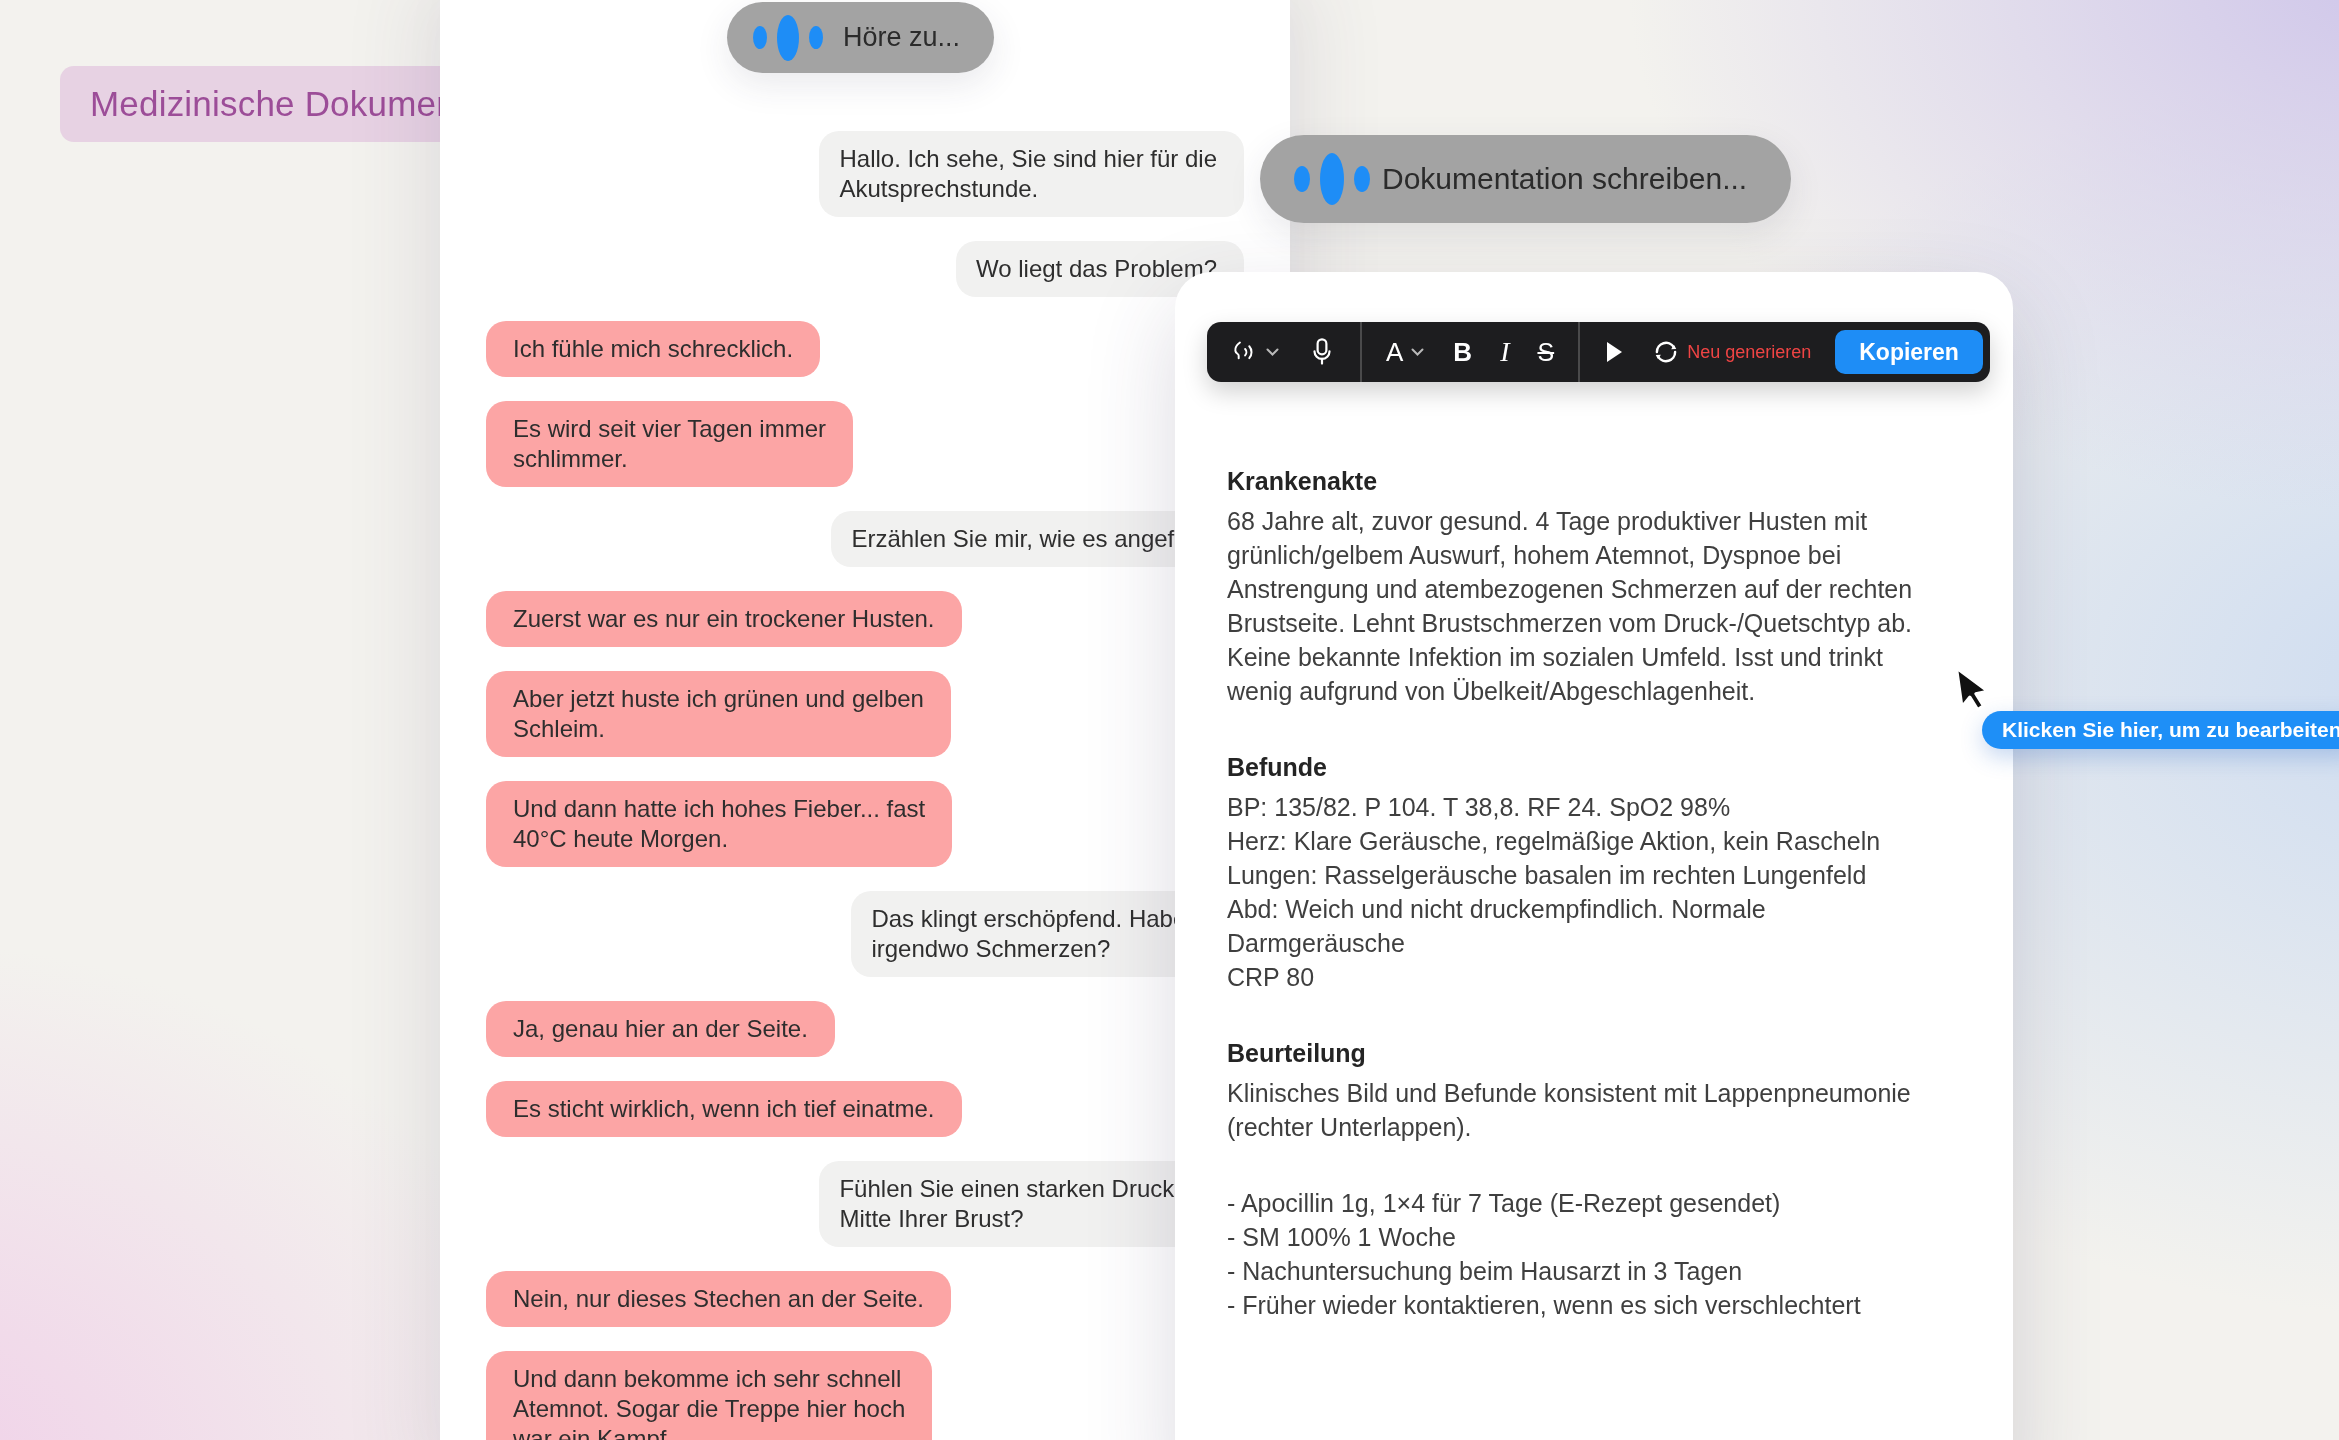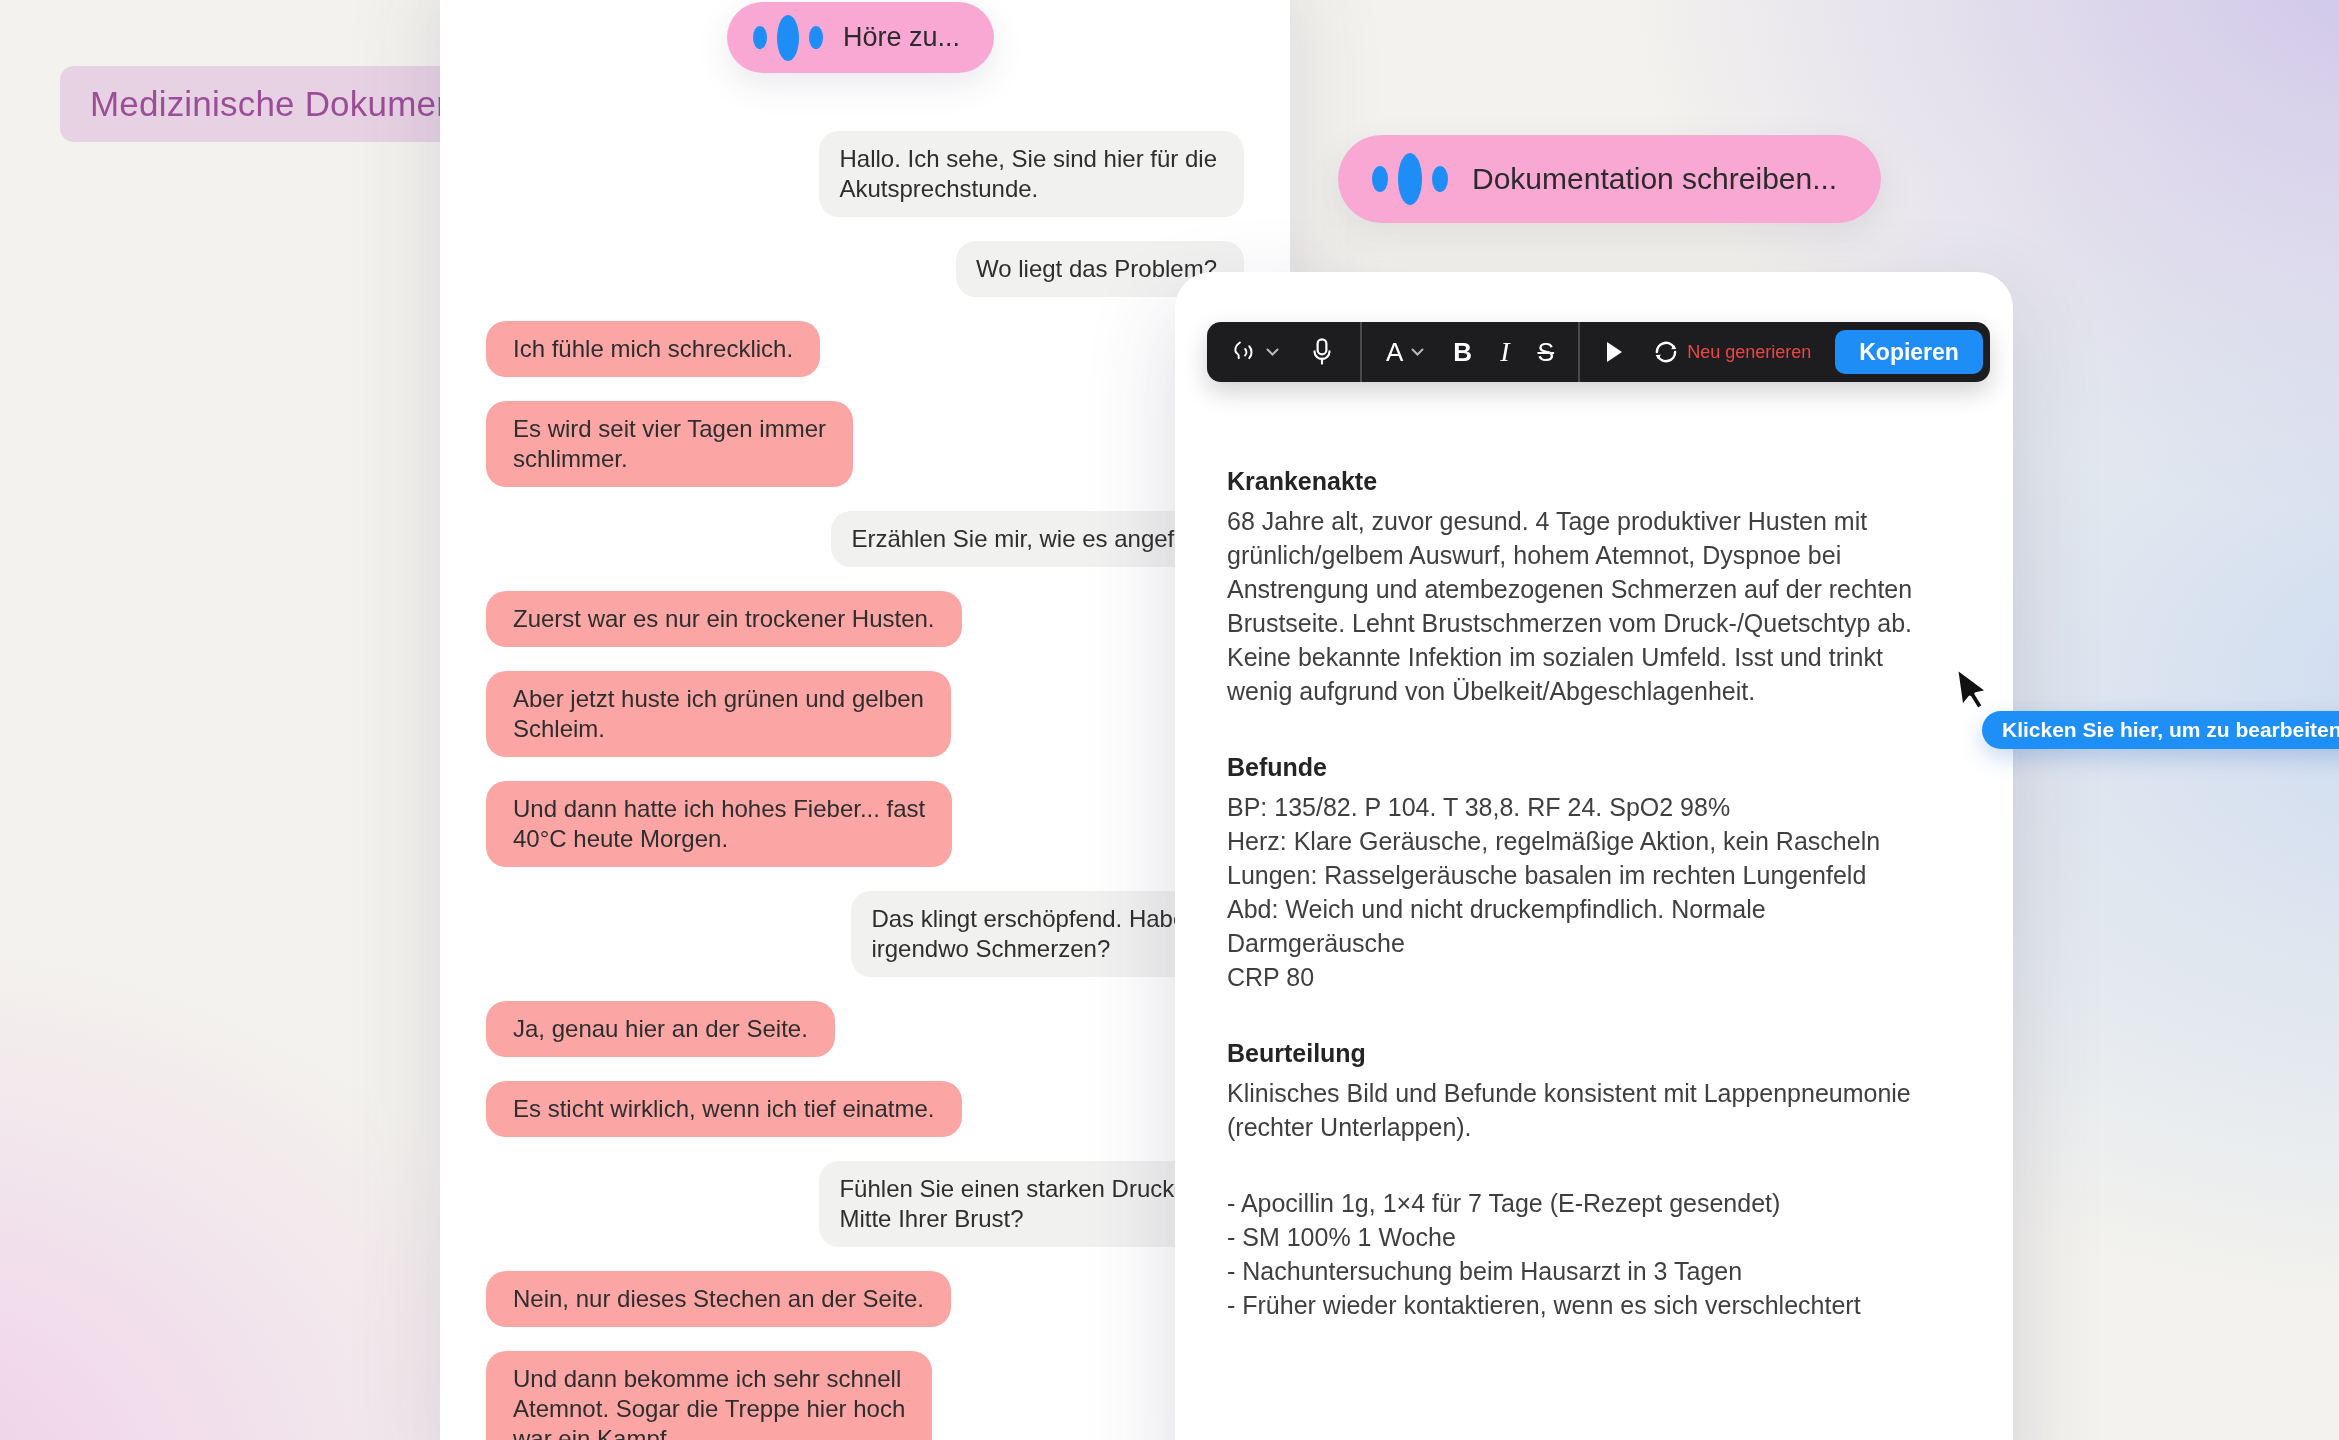--- a/index.html
+++ b/index.html
@@ -28,25 +28,25 @@
   .msg{
     white-space:pre-line;width:fit-content;max-width:640px;
     font-size:24px;line-height:30px;color:#2e2e2e;
     padding:13px 27px;border-radius:20px;
   }
   .msg.patient{background:#fca5a5;align-self:flex-start;}
   .msg.doctor{background:#f1f1f0;align-self:flex-end;padding-left:20px;}
   .msg.under-card{margin-right:-24px;white-space:pre;}
   
   .pill{
-    position:absolute;z-index:5;display:flex;align-items:center;background:#f9a8d4;
+    position:absolute;z-index:5;display:flex;align-items:center;background:#a3a3a3;
     box-shadow:0 12px 34px rgba(50,50,80,.10);color:#2b2b2b;
   }
   .pill-hoere{left:727px;top:2px;height:71px;border-radius:36px;padding:0 34px 0 26px;gap:20px;font-size:27px;}
-  .pill-dok{left:1338px;top:135px;height:88px;border-radius:44px;padding:0 44px 0 34px;gap:24px;font-size:30px;}
+  .pill-dok{left:1260px;top:135px;height:88px;border-radius:44px;padding:0 44px 0 34px;gap:12px;font-size:30px;}
   .wave{display:flex;align-items:center;gap:10px;}
   .wave i{display:block;background:#1e8df6;border-radius:50%;}
   .pill-hoere .wave i:nth-child(1),.pill-hoere .wave i:nth-child(3){width:14px;height:23px;}
   .pill-hoere .wave i:nth-child(2){width:22px;height:46px;}
   .pill-dok .wave i:nth-child(1),.pill-dok .wave i:nth-child(3){width:16px;height:26px;}
   .pill-dok .wave i:nth-child(2){width:24px;height:52px;}
   
   .doc-card{
     position:absolute;left:1175px;top:272px;width:838px;height:1220px;z-index:4;
     background:#fff;border-radius:36px;

